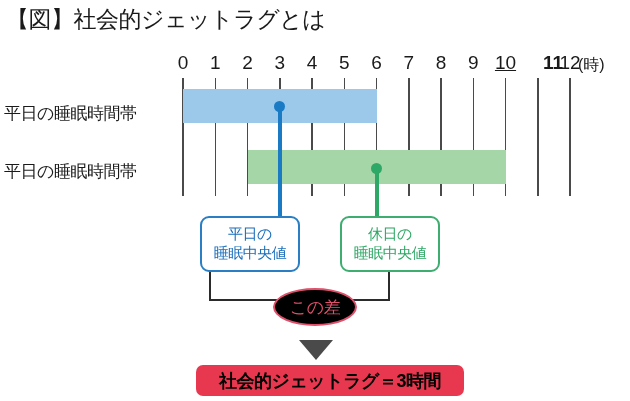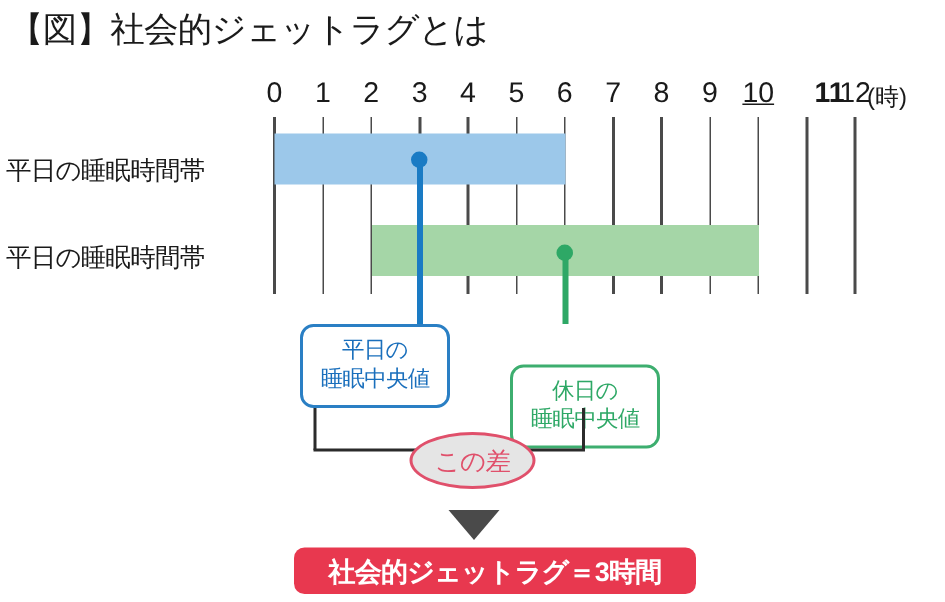--- a/index.html
+++ b/index.html
@@ -87,42 +87,42 @@
     font-size:15px;line-height:1.25;
     letter-spacing:-0.5px;
     white-space:nowrap;
   }
   #callout-weekday{
     left:200px;top:216px;
     border-color:#2A7FC4;color:#1A6FBC;
   }
   #callout-holiday{
     left:340px;top:216px;
-    border-color:#3DAE6F;color:#2EA866;margin-top:27px;
+    border-color:#3DAE6F;color:#2EA866;
   }
 
   
   .bracket-leg{
     position:absolute;width:2px;background:#2b2b2b;
   }
   .bracket-bar{
     position:absolute;height:2px;background:#2b2b2b;
   }
   #bracket-left-leg{left:209px;top:272px;height:28px;}
   #bracket-right-leg{left:388px;top:272px;height:28px;}
   #bracket-cross{left:209px;top:299px;width:181px;}
 
   
   #diff-ellipse{
     position:absolute;
     left:273px;top:288px;
     width:84px;height:38px;
     border:2px solid #E0506B;
     border-radius:50%;
-    background:#e5e5e5;
+    background:#000000;
     box-sizing:border-box;
     display:flex;align-items:center;justify-content:center;
     font-size:17px;color:#E0506B;
     letter-spacing:-0.5px;
     white-space:nowrap;
   }
 
   
   #arrow-down{
     position:absolute;left:299px;top:340px;
@@ -209,15 +209,15 @@
   </div>
 
   <div class="bracket-leg" id="bracket-left-leg"></div>
   <div class="bracket-leg" id="bracket-right-leg"></div>
   <div class="bracket-bar" id="bracket-cross"></div>
 
   <div id="diff-ellipse" style="color: rgb(224, 80, 107); border-color: rgb(224, 80, 107);">この差</div>
 
   <div id="arrow-down"></div>
 
-  <div id="result-banner" style="background: rgb(232, 56, 79); color: #ffffff; text-align: right;">社会的ジェットラグ＝3時間</div>
+  <div id="result-banner" style="background: rgb(232, 56, 79); color: #000000; text-align: right;">社会的ジェットラグ＝3時間</div>
 
 </div>
 
 </body></html>

